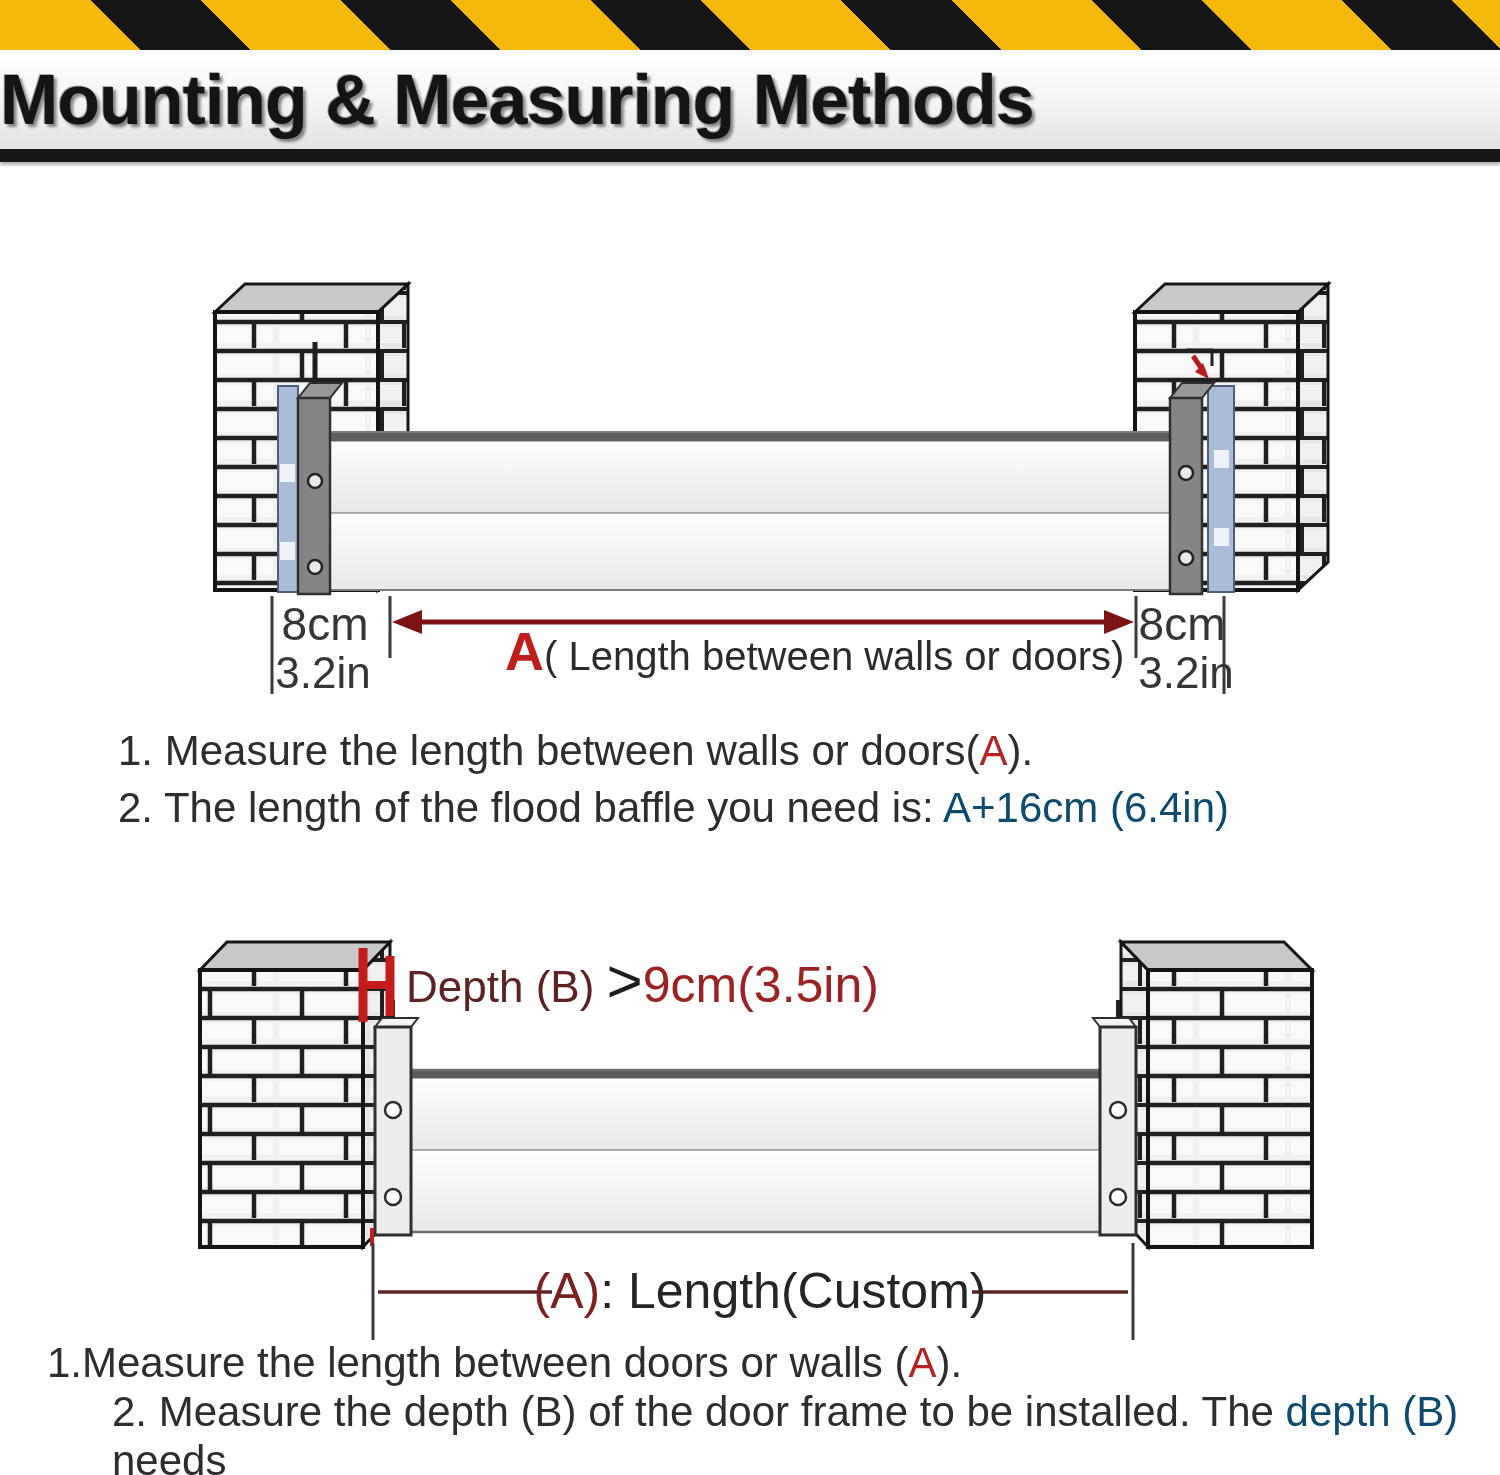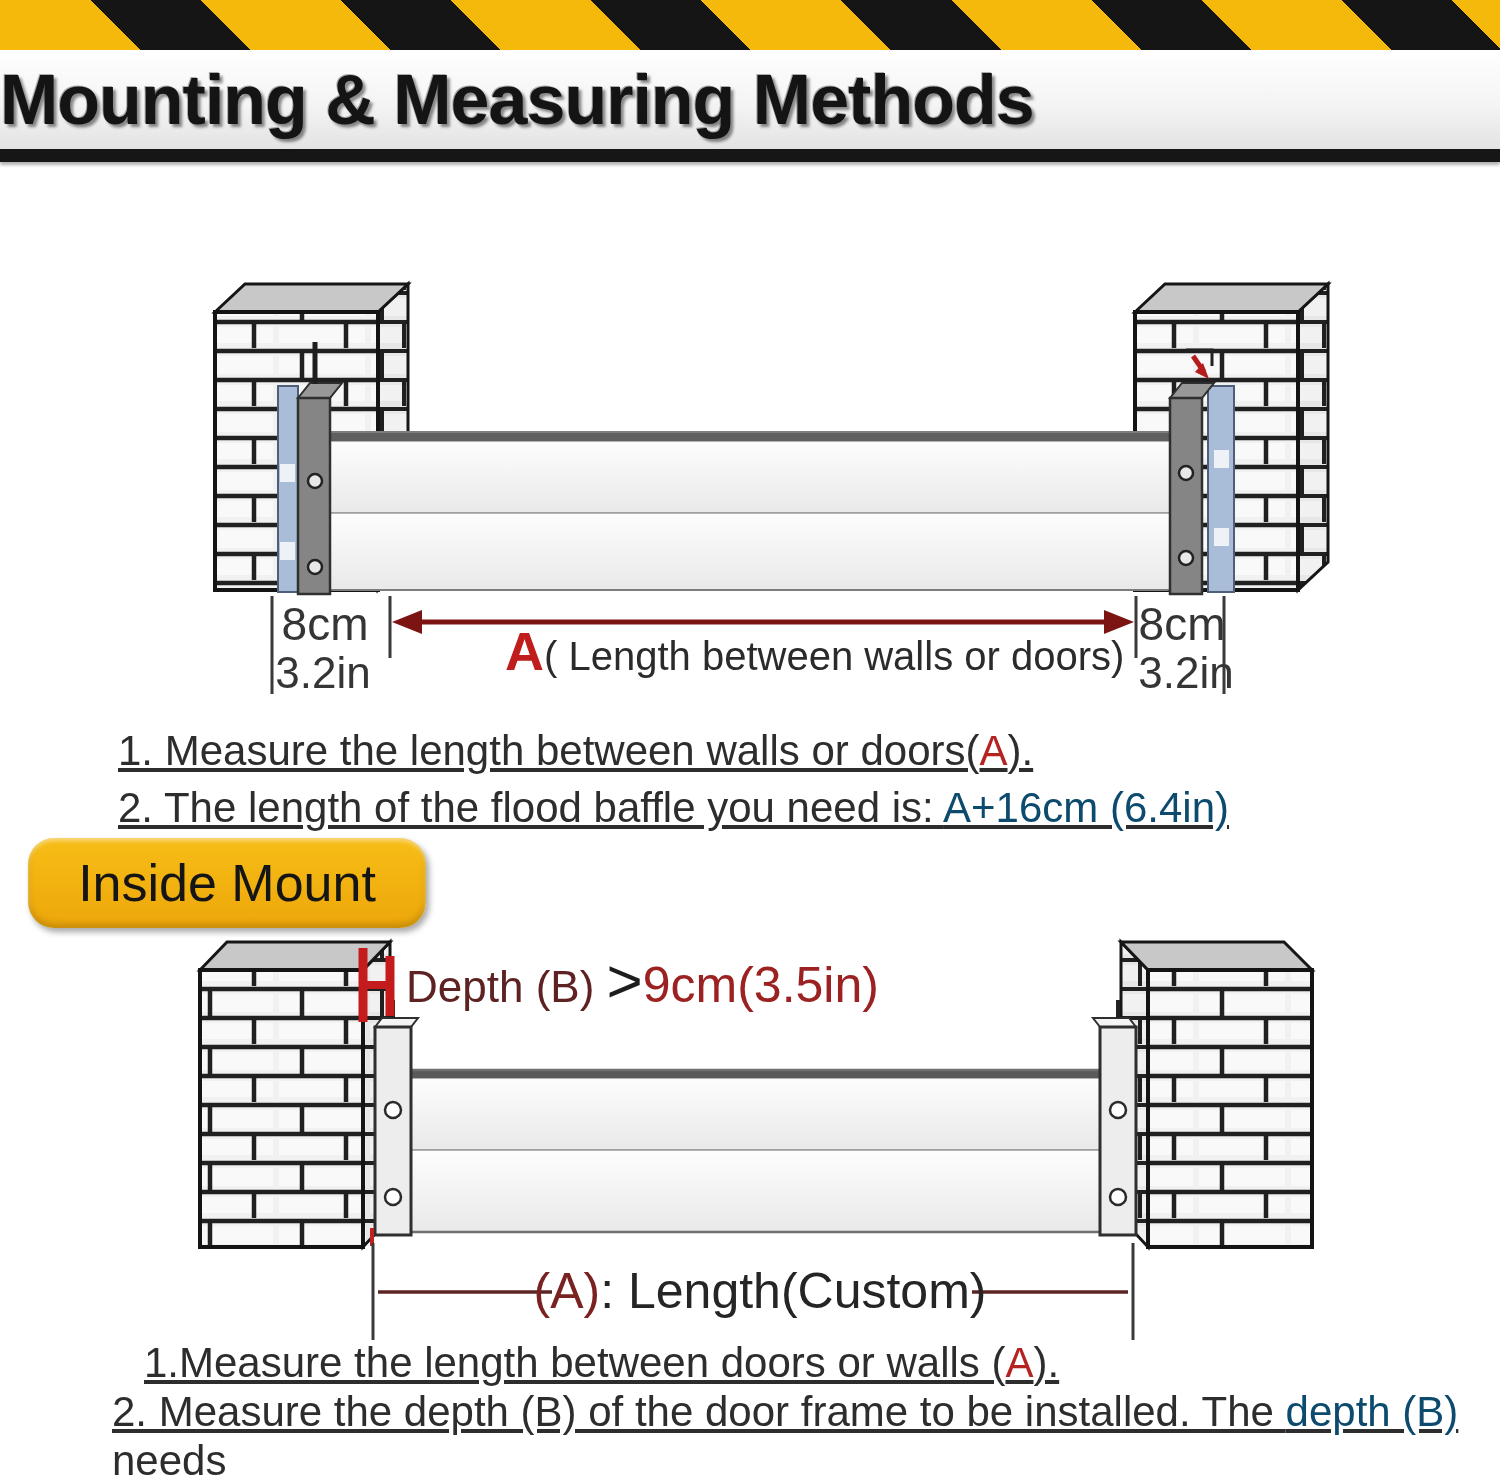--- a/index.html
+++ b/index.html
@@ -24,24 +24,24 @@
           border-radius:26px; display:flex; align-items:center; justify-content:center;
           font-size:52px; color:#151515;
           box-shadow:3px 4px 6px rgba(0,0,0,.35), inset 0 3px 4px rgba(255,255,255,.45), inset 0 -4px 7px rgba(0,0,0,.18); }
   .badge-outside { top:187px; }
   .badge-inside  { top:838px; }
 
   svg.diagram { position:absolute; left:0; display:block; }
   svg text { font-family:"Liberation Sans", sans-serif; }
 
   
-  .steps { position:absolute; font-size:42px; color:#2d2d2d;text-decoration:underline; }
+  .steps { position:absolute; font-size:42px; color:#2d2d2d; }
   .steps-outside { top:722px; left:118px; line-height:57px; }
   .steps-bottom  { top:1338px; left:0; width:1500px; line-height:49px; }
-  .steps-bottom .l1 { padding-left:108px;margin-left:36px; }
+  .steps-bottom .l1 { padding-left:47px; }
   .steps-bottom .l2 { padding-left:112px; }
   .red    { color:#b52222; }
   .maroon { color:#0c4a6e; }
 </style>
 </head>
 <body>
 
 <div class="page">
 
   <div class="tape"></div>
@@ -130,23 +130,20 @@
       <text x="1186" y="688" text-anchor="middle" font-size="44" fill="#353535"><tspan>3.2in</tspan></text>
       <text x="505" y="670"><tspan font-size="54" font-weight="bold" fill="#c01d1d">A</tspan><tspan font-size="40" fill="#2b2b2b">( Length between walls or doors)</tspan></text>
     </g>
   </svg>
 
   <div class="steps steps-outside">
     <div><span>1. Measure the length between walls or doors(</span><span class="red">A</span><span>).</span></div>
     <div><span>2. The length of the flood baffle you need is: </span><span class="maroon">A+16cm (6.4in)</span></div>
   </div>
 
-  <div class="badge badge-inside">
-    <span>Inside Mount</span>
-  </div>
 
   <svg class="diagram" style="top:925px;" width="1500" height="440" viewBox="0 925 1500 440">
 
     <g>
       <polygon points="363,970 390,942 390,1218 363,1247" fill="url(#bricksSide)" stroke="#161616" stroke-width="3"></polygon>
       <polygon points="200,970 227,942 390,942 363,970" fill="#c8c8c8" stroke="#161616" stroke-width="3"></polygon>
       <rect x="200" y="970" width="163" height="277" fill="url(#bricks)" stroke="#141414" stroke-width="4"></rect>
     </g>
 
     <g>

